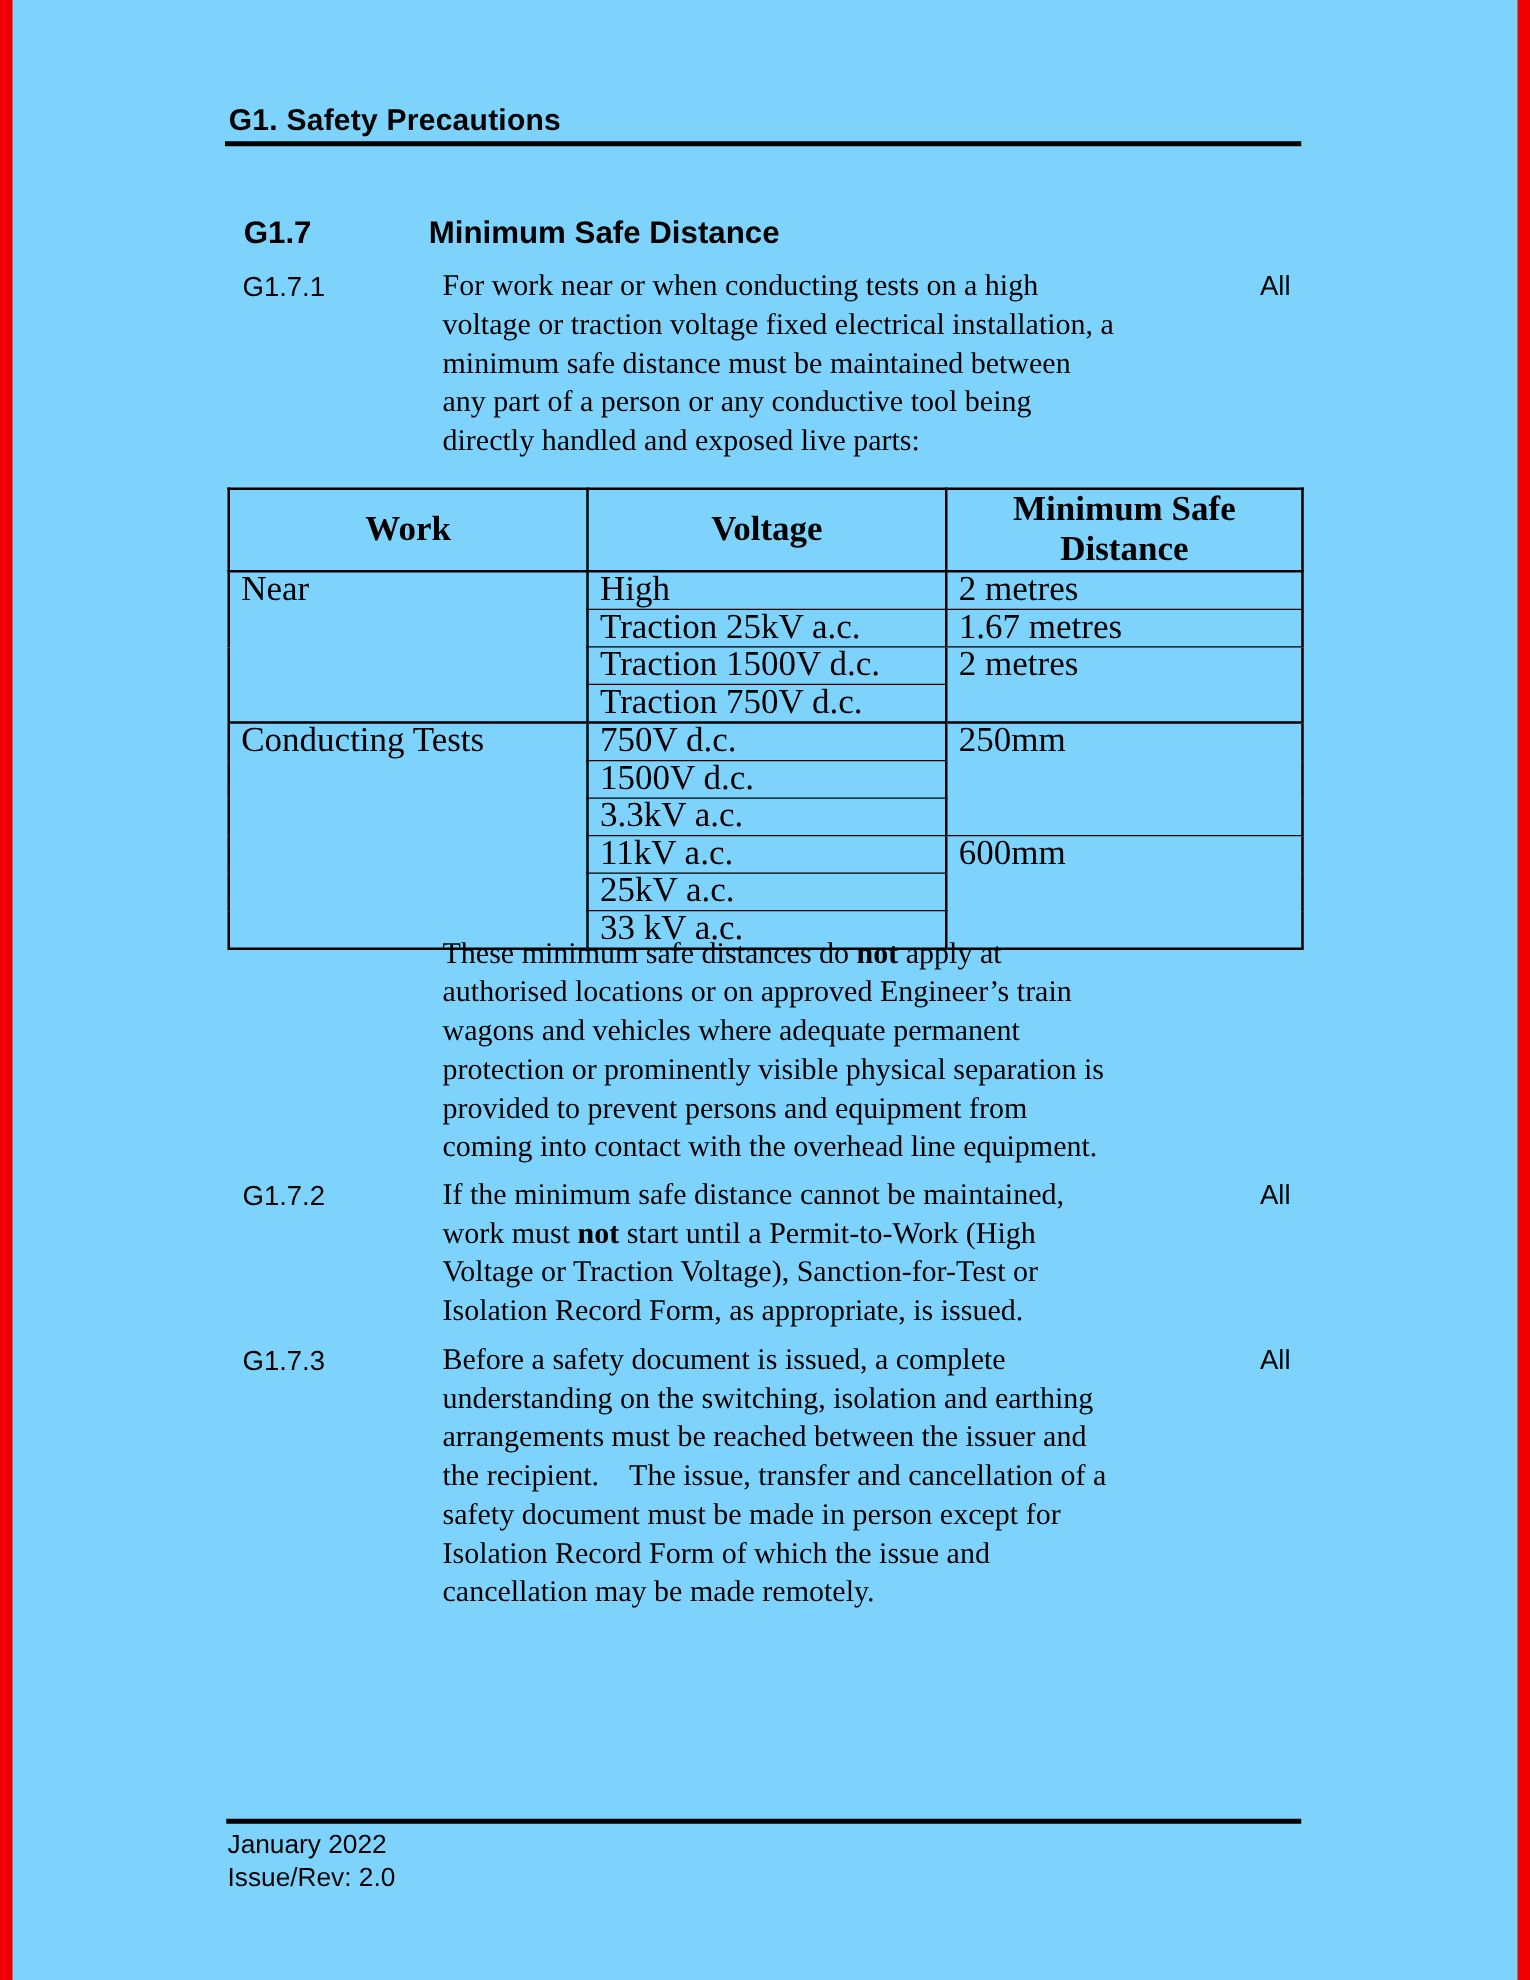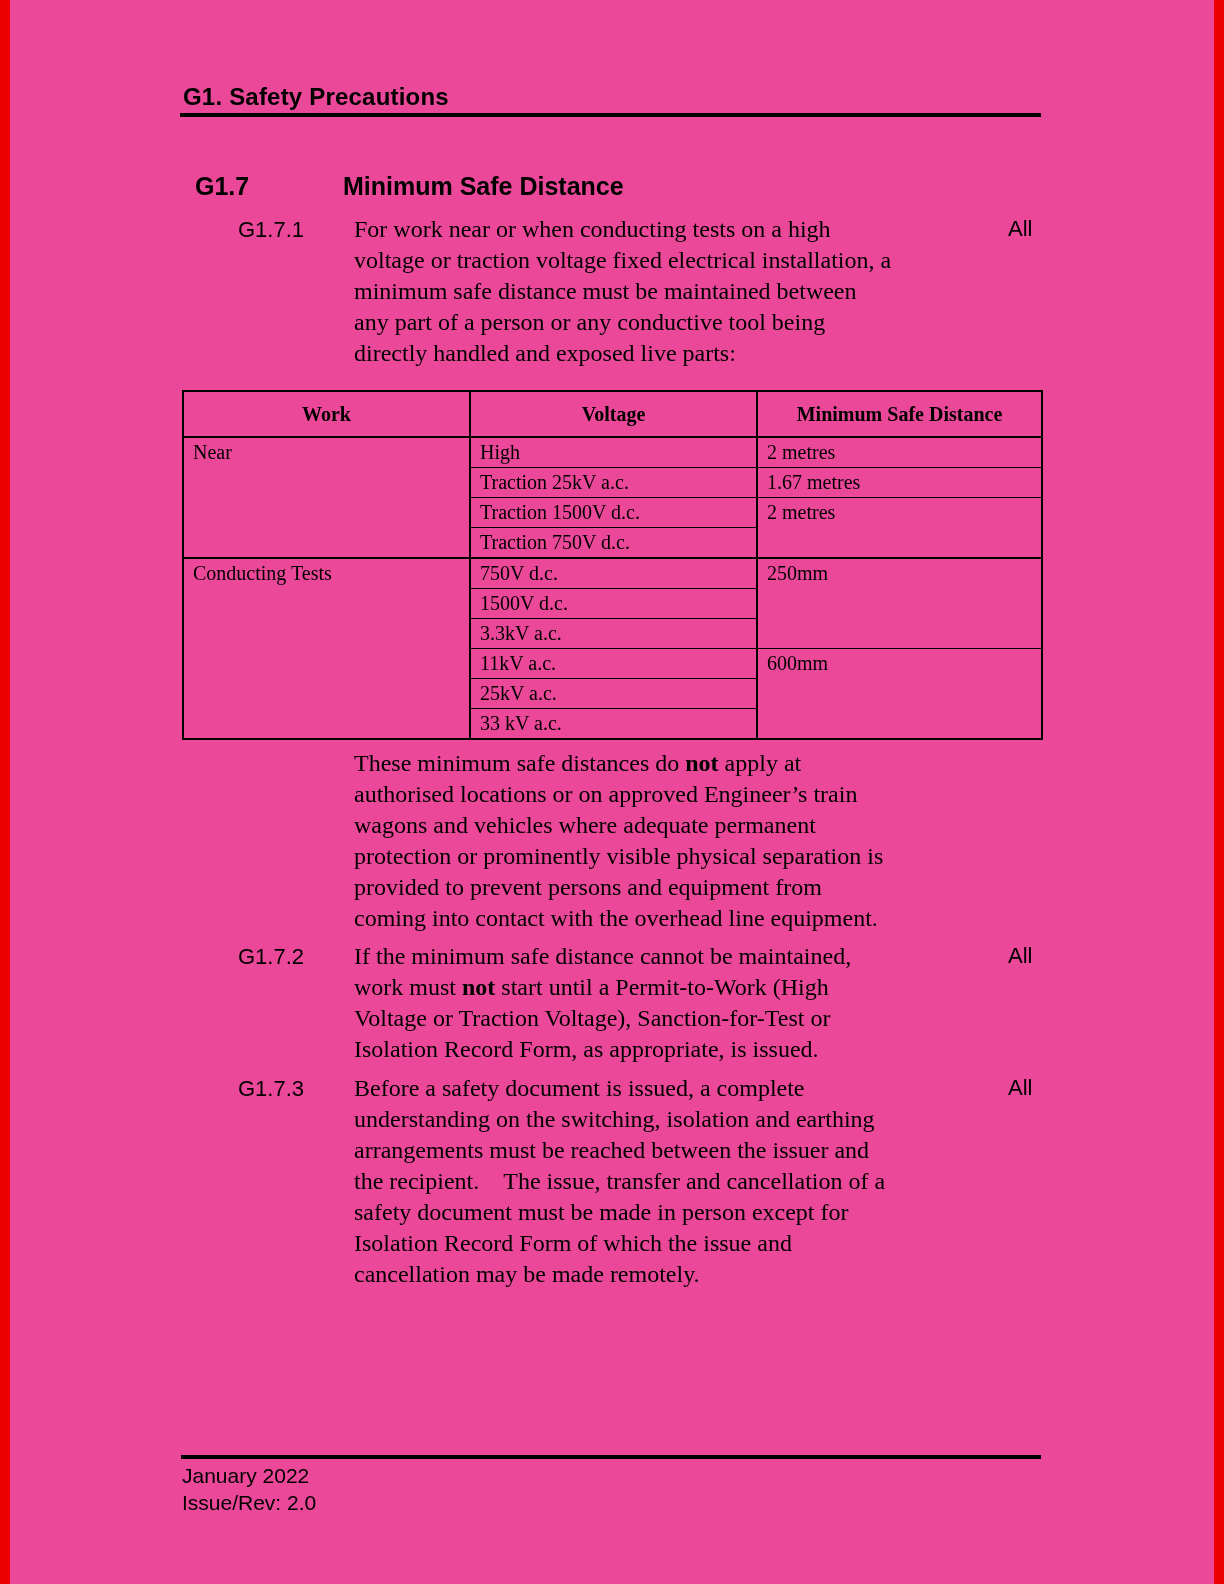--- a/index.html
+++ b/index.html
@@ -1,49 +1,49 @@
 <!DOCTYPE html>
 <html><head>
 <meta charset="utf-8">
 <style>
   html,body { margin:0; padding:0; background:#fff; }
   .page {
-    position:relative; width:1224px; height:1584px; background:#ec4899;
+    position:relative; width:1224px; height:1584px; background:#7dd3fc;
     font-family:"Liberation Sans", sans-serif; color:#000; overflow:hidden;
   }
   .edge { position:absolute; top:0; width:10px; height:1584px; }
   .edge-left  { left:0; }
   .edge-right { right:0; }
 
   .chapter-header {
     position:absolute; left:183px; top:83px;
     font-size:24px; font-weight:bold; letter-spacing:0.2px; white-space:nowrap;
   }
   .chapter-rule { position:absolute; left:180px; top:113px; width:861px; height:4px; background:#000; }
 
   .section-heading { position:absolute; left:0; top:172px; width:1224px; height:30px; }
   .sec-num   { position:absolute; left:195px; font-size:25px; font-weight:bold; }
   .sec-title { position:absolute; left:343px; font-size:25px; font-weight:bold; white-space:nowrap; }
 
   .clause { position:absolute; left:0; width:1224px; }
-  .clause-id  { position:absolute; left:194px; top:3px; font-size:22px; white-space:nowrap;margin-left:44px; }
+  .clause-id  { position:absolute; left:194px; top:3px; font-size:22px; white-space:nowrap; }
   .clause-tag { position:absolute; left:1008px; top:2px; font-size:22px; white-space:nowrap; }
   .serif-body {
     position:absolute; left:354px; top:0; width:650px;
     font-family:"Liberation Serif", serif; font-size:24px; line-height:31px;
     white-space:pre-line;
   }
   .serif-body b { font-weight:bold; }
 
   .note-block { position:absolute; left:0; width:1224px; top:748px; }
 
   table.msd-table {
     position:absolute; left:182px; top:390px; width:859px;
     border-collapse:collapse; table-layout:fixed;
-    font-family:"Liberation Serif", serif; font-size:20px; color:#000;
+    font-family:"Liberation Serif", serif; font-size:28px; color:#000;
     border:2px solid #000;
   }
   .msd-table th {
     border:2px solid #000; font-weight:bold; height:44px;
     text-align:center; vertical-align:middle; padding:0;
   }
   .msd-table td {
     border-left:2px solid #000; border-right:2px solid #000;
     border-top:1px solid #000; border-bottom:1px solid #000;
     height:29px; line-height:28px; vertical-align:top;

